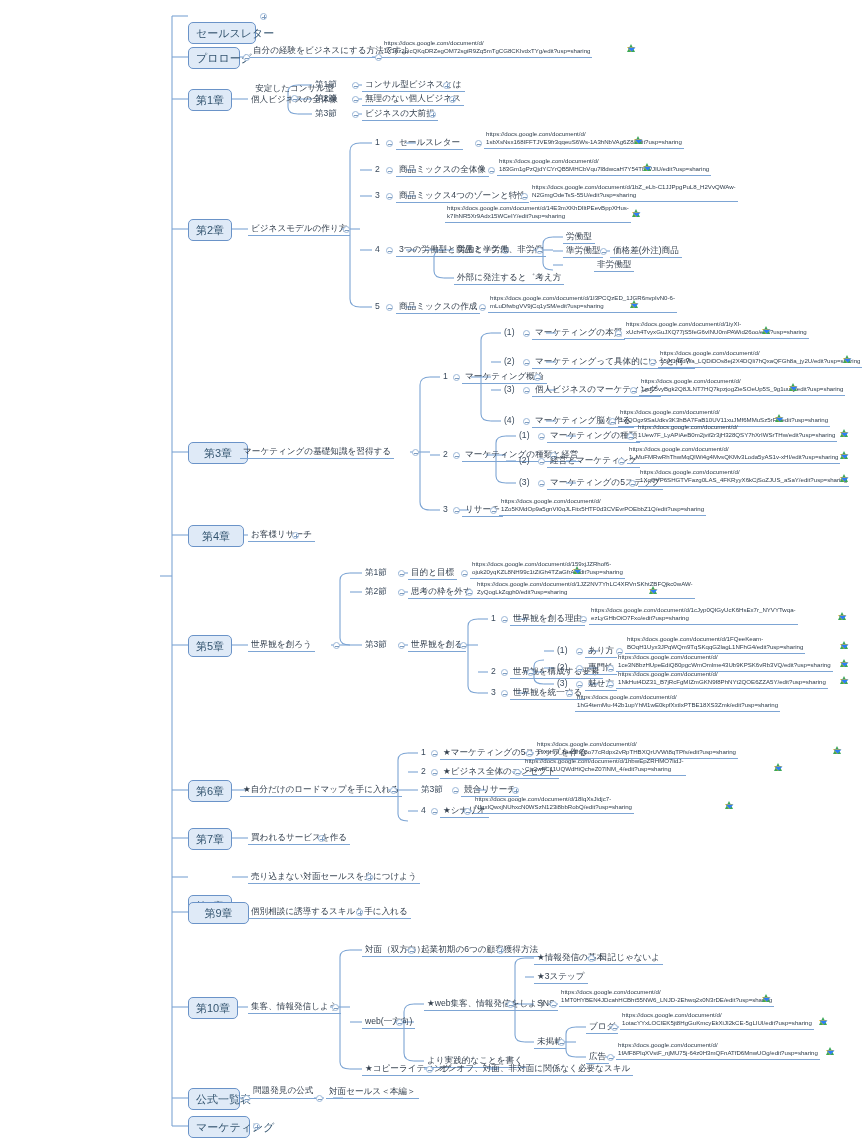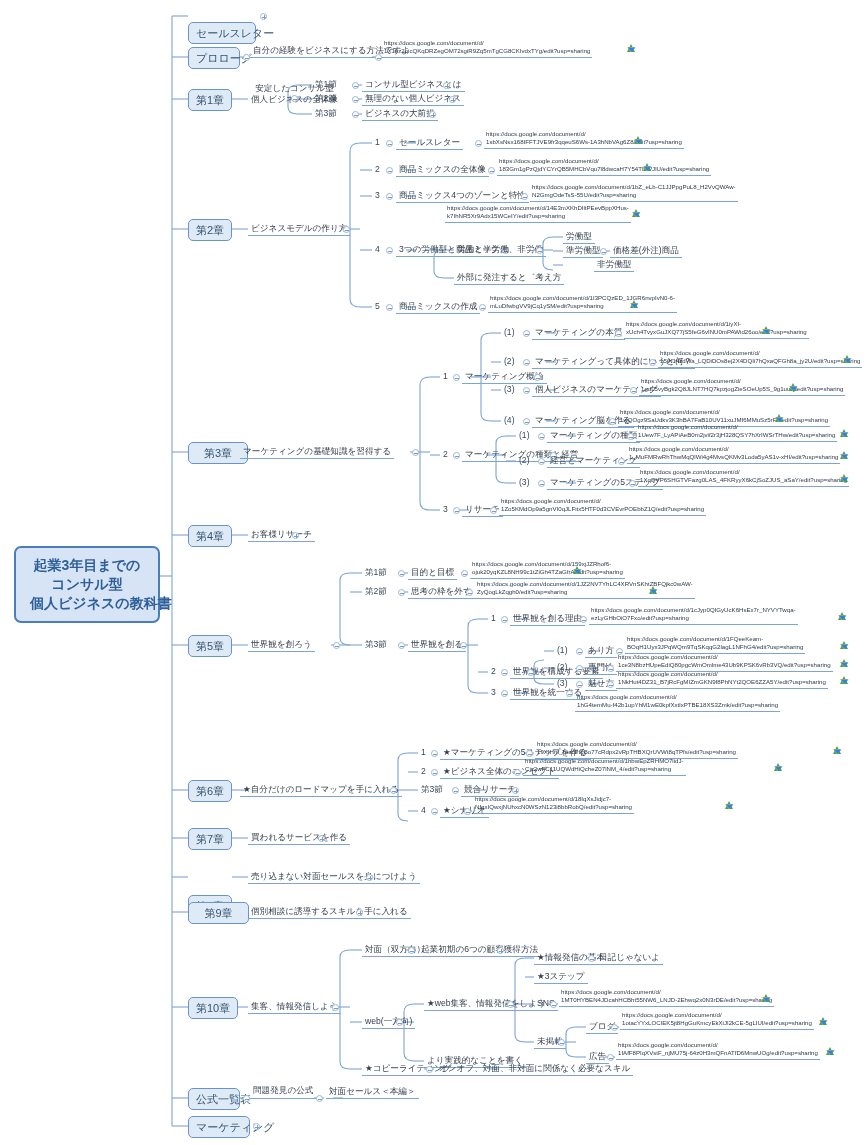--- a/index.html
+++ b/index.html
@@ -245,25 +245,20 @@
       <path d="M605 1057 H615"></path>
 
       <path d="M489 1069 H499"></path>
 
       <path d="M240 1098 H250"></path>
       <path d="M314 1098 H324"></path>
       <path d="M333 1098 H343"></path>
     </g>
   </svg>
 
-  <div class="node root" style="left:14px;top:546px;width:146px;">
-    <div>起業3年目までの</div>
-    <div>コンサル型</div>
-    <div>個人ビジネスの教科書</div>
-  </div>
 
   <div class="node boxnode" style="left:188px;top:6px;width:68px;margin-top:16px;">セールスレター</div>
   <div class="tog plus" style="left:260px;top:13px;"></div>
 
   <div class="node boxnode" style="left:188px;top:47px;width:52px;">プロローグ</div>
   <div class="tog" style="left:243px;top:54px;"></div>
   <div class="node plain lbl" style="left:250px;top:45px;">自分の経験をビジネスにする方法ですよ</div>
   <div class="tog" style="left:375px;top:54px;"></div>
   <div class="urlnode" style="left:382px;top:39px;">https://docs.google.com/document/d/
 1X1nz2oicQKqDRZegOM72sgiR9Zq5mTgCG8CKIvdxTYg/edit?usp=sharing</div>
@@ -462,21 +457,21 @@
       <i class="c"></i>
     </div>
 
   <div class="node plain num" style="left:440px;top:504px;">3</div>
   <div class="tog" style="left:453px;top:507px;"></div>
   <div class="node plain lbl" style="left:462px;top:504px;">リサーチ</div>
   <div class="tog" style="left:490px;top:507px;"></div>
   <div class="urlnode" style="left:499px;top:497px;">https://docs.google.com/document/d/
 1Zo5KMdOp9a5gnVI0qJLFitx5HTF0d3CVEvrPOEbbZ1Q/edit?usp=sharing</div>
 
-  <div class="node boxnode" style="left:188px;top:525px;width:44px;">第4章</div>
+  <div class="node boxnode" style="left:188px;top:525px;width:56px;">第4章</div>
   <div class="node plain lbl" style="left:248px;top:529px;">お客様リサーチ</div>
   <div class="tog plus" style="left:292px;top:532px;"></div>
 
   <div class="node boxnode" style="left:188px;top:635px;width:44px;">第5章</div>
   <div class="node plain lbl" style="left:248px;top:639px;">世界観を創ろう</div>
   <div class="tog" style="left:333px;top:642px;"></div>
 
   <div class="node plain num" style="left:362px;top:567px;">第1節</div>
   <div class="tog" style="left:398px;top:570px;"></div>
   <div class="node plain lbl" style="left:408px;top:567px;">目的と目標</div>

